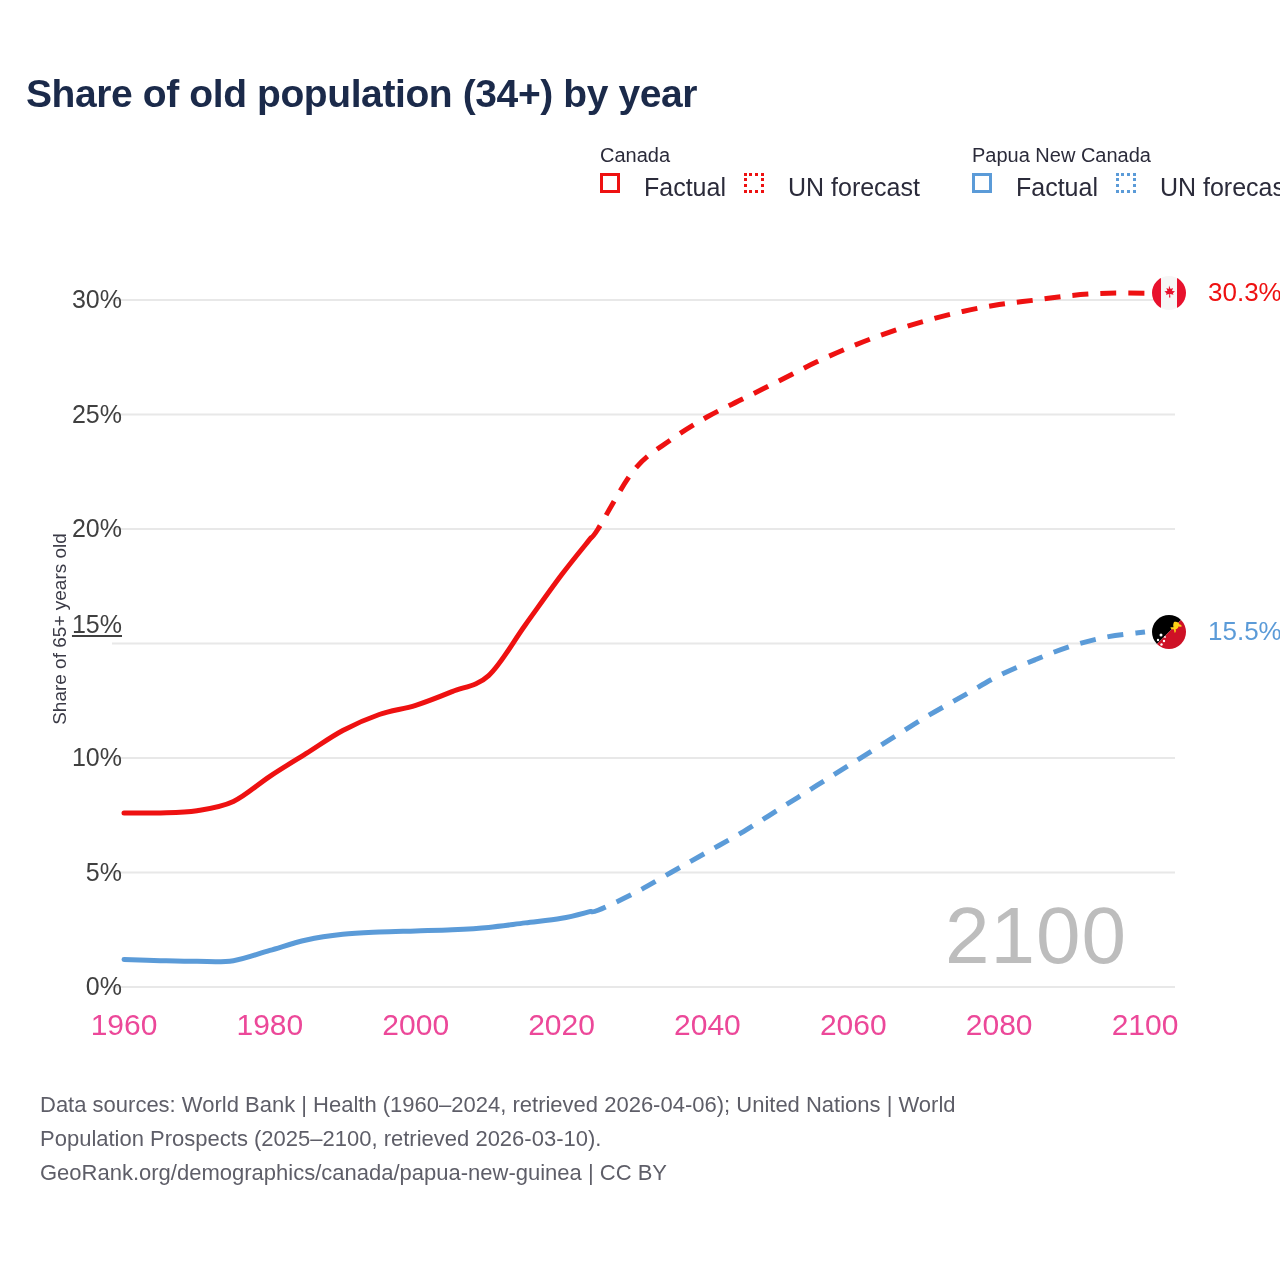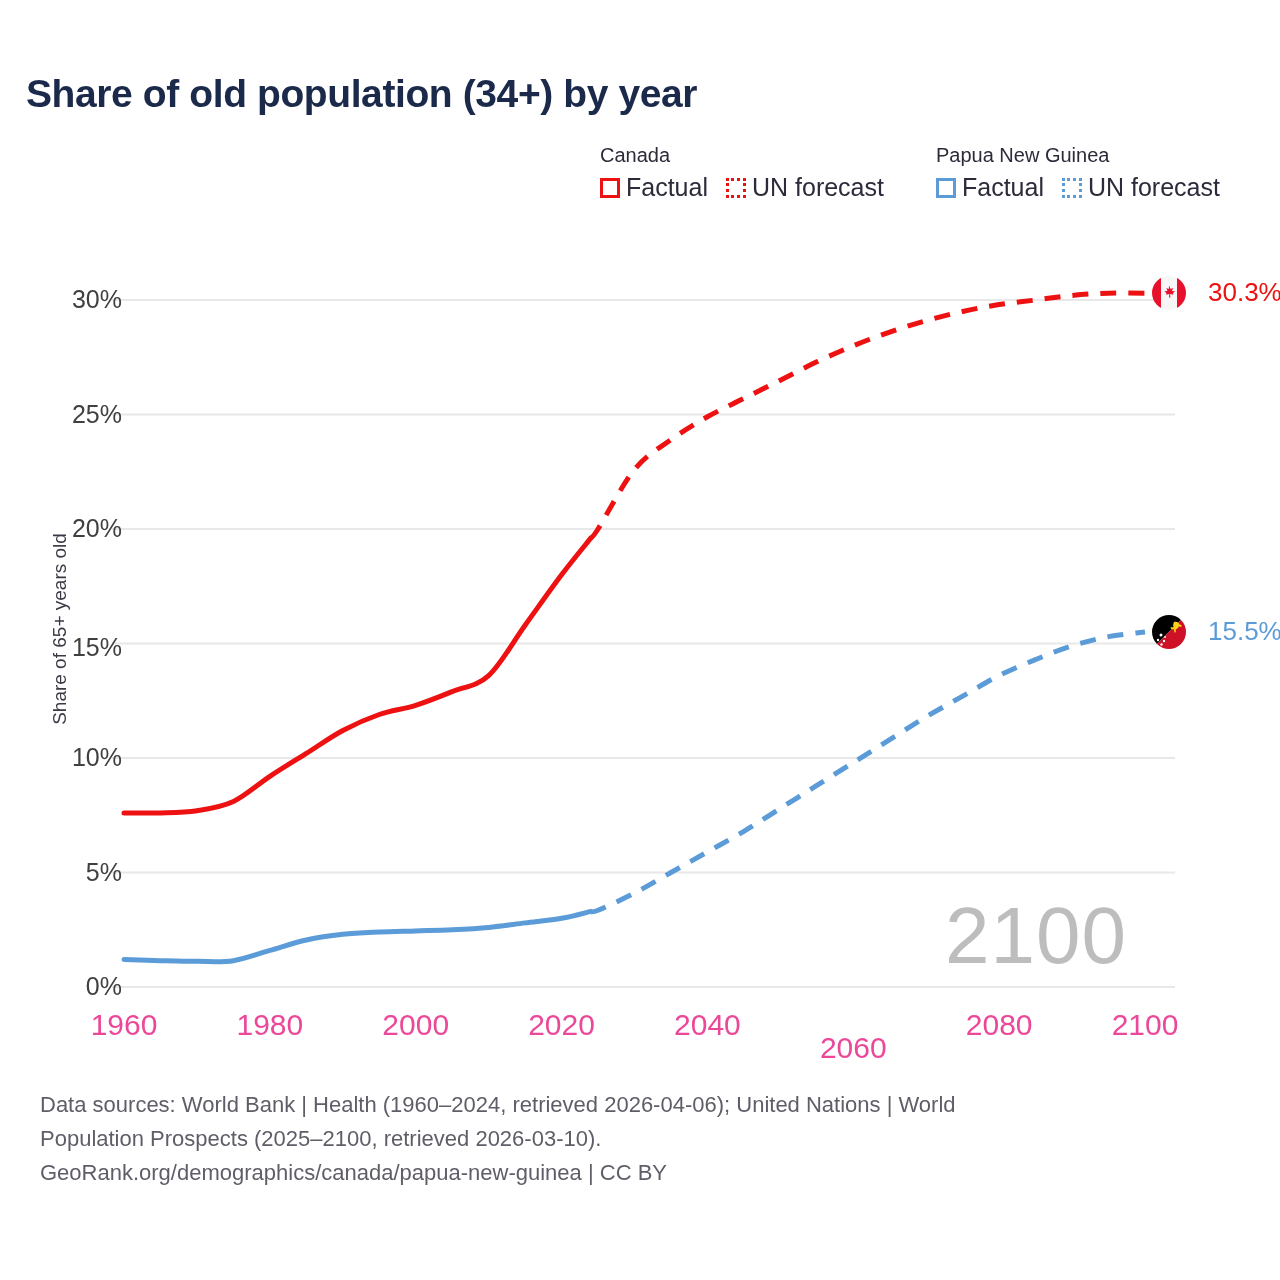--- a/index.html
+++ b/index.html
@@ -48,22 +48,22 @@
     margin-bottom: 6px;
     white-space: nowrap;
   }
   .legend-items {
     display: flex;
     gap: 18px;
     align-items: center;
   }
   .legend-item {
     display: flex;
-    align-items: center;
-    gap: 6px;
+    align-items: flex-start;
+    gap: 24px;
     white-space: nowrap;
   }
   .swatch {
     width: 20px;
     height: 20px;
     box-sizing: border-box;
     background: #ffffff;
   }
   .swatch.solid-red { border: 3px solid #ee1111; }
   .swatch.dotted-red { border: 3px dotted #ee1111; }
@@ -164,21 +164,21 @@
           <span class="swatch solid-red"></span>
           <span class="legend-label">Factual</span>
         </div>
         <div class="legend-item">
           <span class="swatch dotted-red"></span>
           <span class="legend-label">UN forecast</span>
         </div>
       </div>
     </div>
     <div class="legend-group">
-      <div class="legend-country">Papua New Guinea</div>
+      <div class="legend-country">Papua New Canada</div>
       <div class="legend-items">
         <div class="legend-item">
           <span class="swatch solid-blue"></span>
           <span class="legend-label">Factual</span>
         </div>
         <div class="legend-item">
           <span class="swatch dotted-blue"></span>
           <span class="legend-label">UN forecast</span>
         </div>
       </div>
@@ -197,30 +197,30 @@
         <line x1="112" x2="1175" y1="300" y2="300" stroke="#e8e8e8" stroke-width="2"></line>
         <path d="M 124.00 812.96 C 130.08 812.96, 148.31 813.34, 160.46 812.96 C 172.62 812.58, 184.77 812.58, 196.93 810.67 C 209.08 808.76, 221.24 807.24, 233.39 801.51 C 245.55 795.78, 257.70 784.34, 269.86 776.32 C 282.01 768.31, 294.17 761.05, 306.32 753.42 C 318.48 745.79, 330.63 737.01, 342.79 730.52 C 354.94 724.03, 367.10 718.69, 379.25 714.49 C 391.40 710.29, 403.56 709.15, 415.71 705.33 C 427.87 701.51, 440.02 696.55, 452.18 691.59 C 464.33 686.63, 476.49 686.63, 488.64 675.56 C 500.80 664.49, 512.95 641.97, 525.11 625.18 C 537.26 608.39, 550.63 589.30, 561.57 574.80 C 572.51 560.30, 585.88 544.27, 590.74 538.16" fill="none" stroke="#ee1111" stroke-width="5" stroke-linecap="round" stroke-linejoin="round"></path>
         <path d="M 590.74 538.16 C 591.96 536.63, 590.74 540.45, 598.04 529.00 C 605.33 517.55, 622.35 484.34, 634.50 469.46 C 646.65 454.57, 658.81 448.47, 670.96 439.69 C 683.12 430.91, 695.27 423.66, 707.43 416.79 C 719.58 409.92, 731.74 404.58, 743.89 398.47 C 756.05 392.36, 768.20 386.26, 780.36 380.15 C 792.51 374.04, 804.67 367.55, 816.82 361.83 C 828.98 356.10, 841.13 350.76, 853.29 345.80 C 865.44 340.84, 877.60 336.26, 889.75 332.06 C 901.90 327.86, 914.06 324.04, 926.21 320.61 C 938.37 317.17, 950.52 314.12, 962.68 311.45 C 974.83 308.78, 986.99 306.49, 999.14 304.58 C 1011.30 302.67, 1023.45 301.53, 1035.61 300.00 C 1047.76 298.47, 1059.92 296.57, 1072.07 295.42 C 1084.23 294.28, 1096.38 293.51, 1108.54 293.13 C 1120.69 292.75, 1138.92 293.13, 1145.00 293.13" fill="none" stroke="#ee1111" stroke-width="5" stroke-linecap="butt" stroke-dasharray="16 12"></path>
         <path d="M 124.00 959.52 C 130.08 959.71, 148.31 960.36, 160.46 960.66 C 172.62 960.97, 184.77 961.35, 196.93 961.35 C 209.08 961.35, 221.24 962.50, 233.39 960.66 C 245.55 958.83, 257.70 953.80, 269.86 950.36 C 282.01 946.92, 294.17 942.73, 306.32 940.05 C 318.48 937.38, 330.63 935.67, 342.79 934.33 C 354.94 932.99, 367.10 932.61, 379.25 932.04 C 391.40 931.47, 403.56 931.28, 415.71 930.89 C 427.87 930.51, 440.02 930.32, 452.18 929.75 C 464.33 929.18, 476.49 928.61, 488.64 927.46 C 500.80 926.32, 512.95 924.41, 525.11 922.88 C 537.26 921.35, 550.63 920.21, 561.57 918.30 C 572.51 916.39, 585.88 912.57, 590.74 911.43" fill="none" stroke="#5b9bd8" stroke-width="5" stroke-linecap="round" stroke-linejoin="round"></path>
         <path d="M 590.74 911.43 C 591.96 911.24, 590.74 913.34, 598.04 910.28 C 605.33 907.23, 622.35 899.41, 634.50 893.11 C 646.65 886.81, 658.81 879.37, 670.96 872.50 C 683.12 865.63, 695.27 858.76, 707.43 851.89 C 719.58 845.02, 731.74 838.53, 743.89 831.28 C 756.05 824.03, 768.20 816.01, 780.36 808.38 C 792.51 800.75, 804.67 793.11, 816.82 785.48 C 828.98 777.85, 841.13 770.21, 853.29 762.58 C 865.44 754.95, 877.60 747.31, 889.75 739.68 C 901.90 732.05, 914.06 724.03, 926.21 716.78 C 938.37 709.53, 950.52 703.04, 962.68 696.17 C 974.83 689.30, 986.99 681.67, 999.14 675.56 C 1011.30 669.45, 1023.45 664.49, 1035.61 659.53 C 1047.76 654.57, 1059.92 649.61, 1072.07 645.79 C 1084.23 641.97, 1096.38 638.92, 1108.54 636.63 C 1120.69 634.34, 1138.92 632.81, 1145.00 632.05" fill="none" stroke="#5b9bd8" stroke-width="5" stroke-linecap="butt" stroke-dasharray="16 12"></path>
       </svg>
     <div id="ticks-layer">
         <div class="ytick" style="top: 987px;">0%</div>
         <div class="ytick" style="top: 872.5px;">5%</div>
         <div class="ytick" style="top: 758px;">10%</div>
-        <div class="ytick" style="top: 648px;">15%</div>
+        <div class="ytick" style="top: 625px; text-decoration: underline;">15%</div>
         <div class="ytick" style="top: 529px;">20%</div>
         <div class="ytick" style="top: 414.5px;">25%</div>
         <div class="ytick" style="top: 300px;">30%</div>
         <div class="xtick" style="left: 64px;">1960</div>
         <div class="xtick" style="left: 209.857px;">1980</div>
         <div class="xtick" style="left: 355.714px;">2000</div>
         <div class="xtick" style="left: 501.571px;">2020</div>
         <div class="xtick" style="left: 647.429px;">2040</div>
-        <div class="xtick" style="left: 793.286px; margin-top: 23px;">2060</div>
+        <div class="xtick" style="left: 793.286px;">2060</div>
         <div class="xtick" style="left: 939.143px;">2080</div>
         <div class="xtick" style="left: 1085px;">2100</div>
       </div>
     <div class="watermark">2100</div>
 
     <div class="flag-marker" id="flag-canada" style="left: 1152px; top: 276.13px;">
       <svg viewBox="0 0 34 34" width="34" height="34">
         <rect x="0" y="0" width="9" height="34" fill="#e8112d"></rect>
         <rect x="9" y="0" width="16" height="34" fill="#f6f6f6"></rect>
         <rect x="25" y="0" width="9" height="34" fill="#e8112d"></rect>

